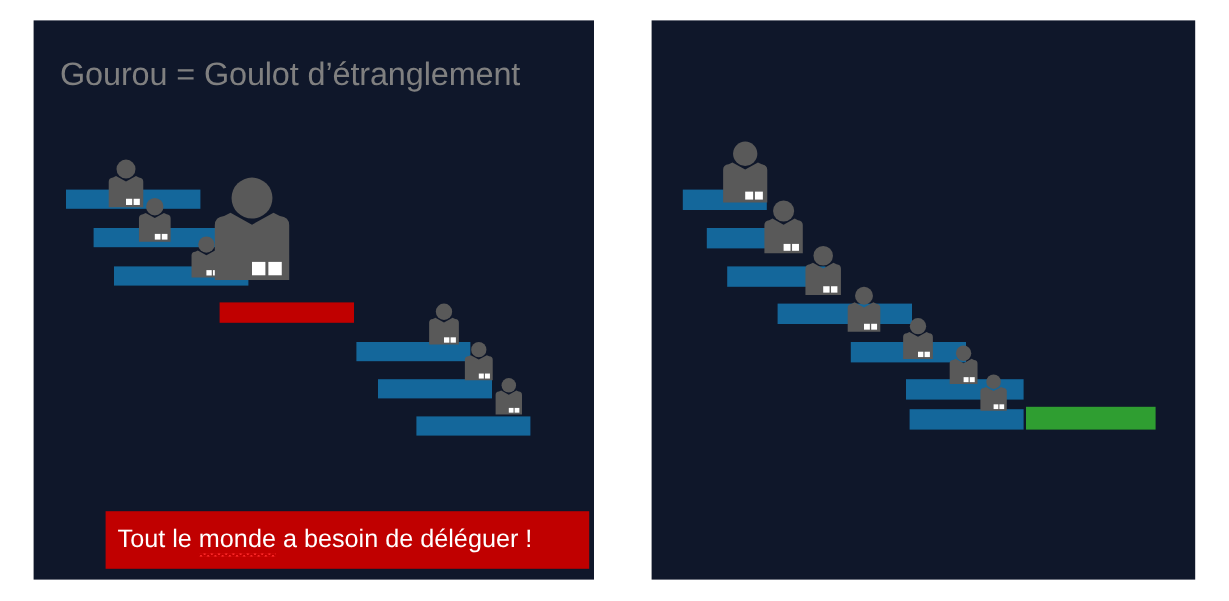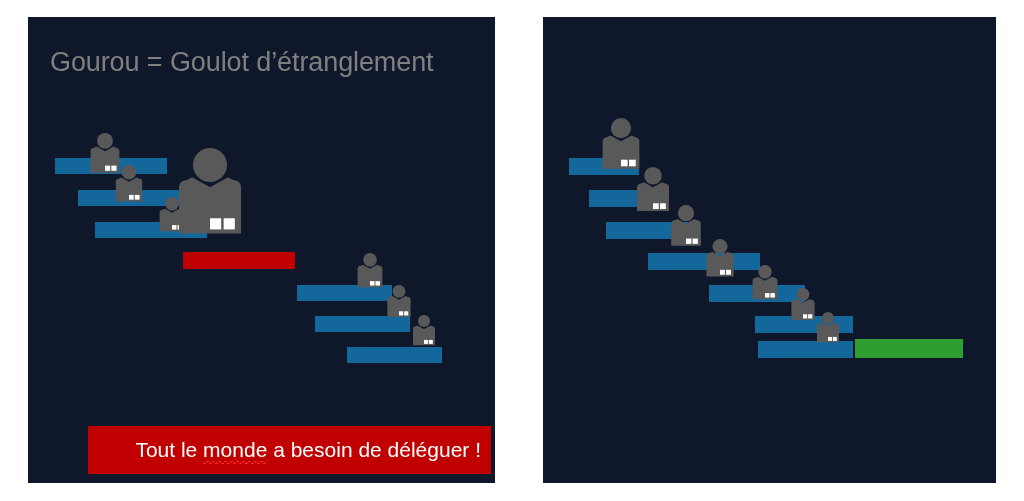--- a/index.html
+++ b/index.html
@@ -47,21 +47,21 @@
 
   
   .callout {
     position: absolute;
     color: #ffffff;
     text-align: center;
     font-size: 21px;
     line-height: 1.25;
     display: flex;
     align-items: center;
-    justify-content: flex-end;
+    justify-content: flex-start;
     box-sizing: border-box;
     padding: 4px 10px;
   }
   #callout-left {
     background: #c00000;
     left: 60px;
     top: 409px;
     width: 403px;
     height: 48px;
   }

